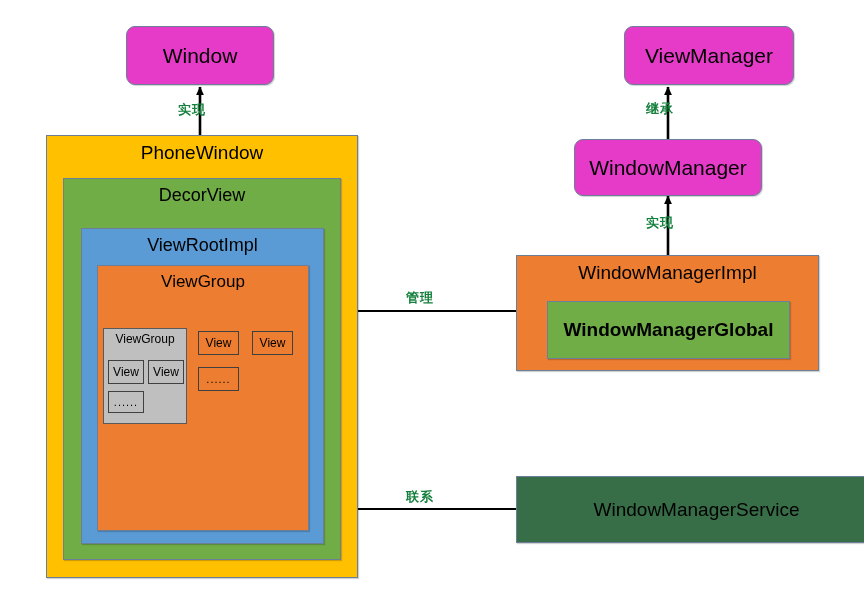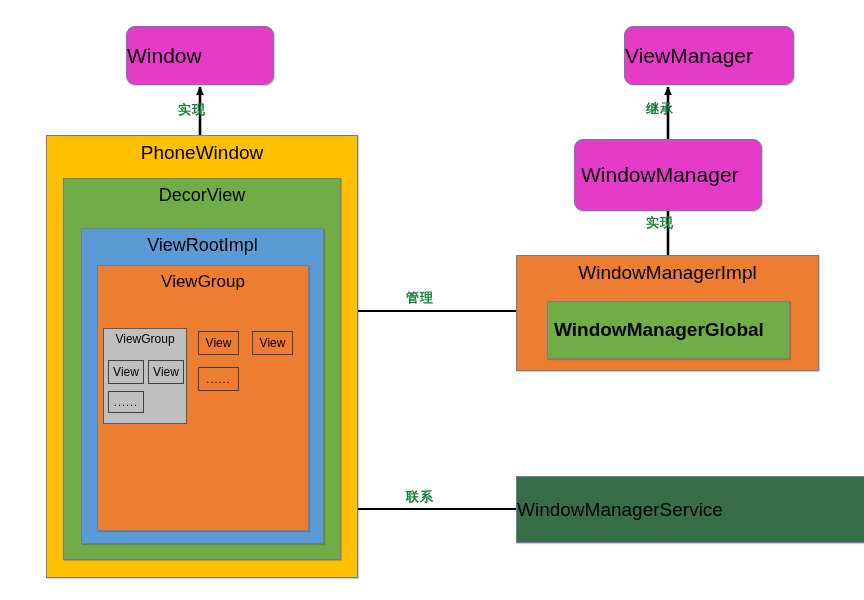--- a/index.html
+++ b/index.html
@@ -17,20 +17,21 @@
   #canvas {
     position: absolute;
     left: 0; top: 0;
     width: 864px;
     height: 600px;
   }
   .node {
     position: absolute;
     box-sizing: border-box;
     display: flex;
+    justify-content: center;
     color: #000000;
     line-height: 1.12;
     text-align: center;
     white-space: pre-wrap;
     word-break: break-word;
   }
 
   
   .iface {
     border: 1.5px solid #6b7f99;
@@ -147,21 +148,21 @@
   <div class="chip dots" style="left:108px; top:391px; width:36px; height:22px; background:#bfbfbf;">......</div>
 
   <div class="chip" style="left:198px; top:331px; width:41px; height:24px; background:#ed7d31;">View</div>
   <div class="chip" style="left:252px; top:331px; width:41px; height:24px; background:#ed7d31;">View</div>
   <div class="chip dots" style="left:198px; top:367px; width:41px; height:24px; background:#ed7d31;">......</div>
 
   <div class="node iface" style="left:583px; top:26px; width:170px; height:59px; background:#e63bc8; font-size:21px;margin-left:41px;">
     <span>ViewManager</span>
   </div>
 
-  <div class="node iface" style="left:574px; top:139px; width:188px; height:72px; background:#e63bc8; font-size:21px; padding:0 6px;">
+  <div class="node iface" style="left:574px; top:139px; width:188px; height:57px; background:#e63bc8; font-size:21px; padding:0 6px;">
     <span>WindowManager</span>
   </div>
 
   <div class="node rect" style="left:516px; top:255px; width:303px; height:116px; background:#ed7d31; font-size:19px;">
     <span class="pad-title">WindowManagerImpl</span>
   </div>
 
   <div class="node rect centered" style="left:547px; top:301px; width:243px; height:58px; background:#70ad47; font-size:19px; padding:0 6px;font-weight:bold;">
     <span>WindowManagerGlobal</span>
   </div>

